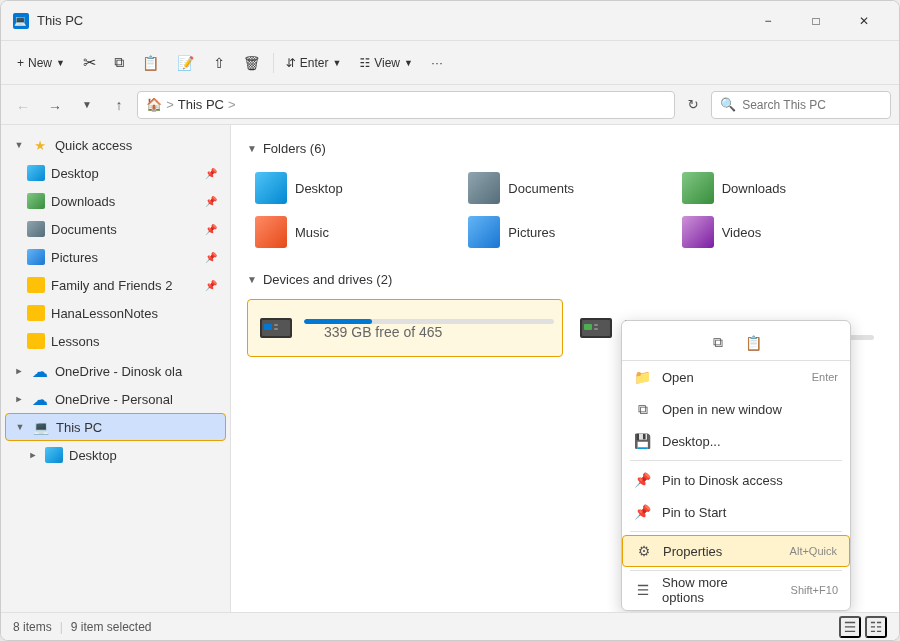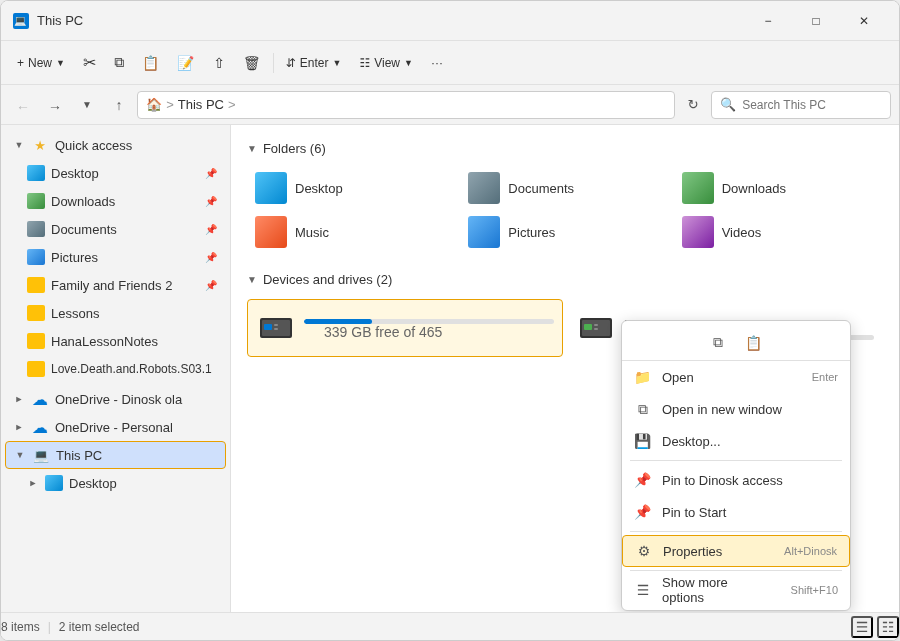--- a/index.html
+++ b/index.html
@@ -388,21 +388,21 @@
       font-size: 14px;
     }
 
     
     .status-bar {
       height: 28px;
       background: #f3f3f3;
       border-top: 1px solid #e0e0e0;
       display: flex;
       align-items: center;
-      padding: 0 0;
+      padding: 0 12px;
       font-size: 12px;
       color: #555;
       flex-shrink: 0;
     }
     .status-right {
       margin-left: auto;
       display: flex;
       gap: 4px;
     }
     .view-btn {
@@ -545,36 +545,30 @@
             <div class="icon-box" style="width:18px;height:16px;background:#ffc107;border-radius:2px;"></div>
           </span>
           <span class="sidebar-label">Family and Friends 2</span>
           <span class="sidebar-pin">📌</span>
         </div>
 
         <div class="sidebar-item sidebar-indent">
           <span class="sidebar-icon">
             <div class="icon-box" style="width:18px;height:16px;background:#ffc107;border-radius:2px;"></div>
           </span>
-          <span class="sidebar-label">Lessons</span>
+          <span class="sidebar-label">HanaLessonNotes</span>
         </div>
 
         <div class="sidebar-item sidebar-indent">
           <span class="sidebar-icon">
             <div class="icon-box" style="width:18px;height:16px;background:#ffc107;border-radius:2px;"></div>
           </span>
-          <span class="sidebar-label">HanaLessonNotes</span>
-        </div>
-
-        <div class="sidebar-item sidebar-indent">
-          <span class="sidebar-icon">
-            <div class="icon-box" style="width:18px;height:16px;background:#ffc107;border-radius:2px;"></div>
-          </span>
-          <span class="sidebar-label" style="font-size:12px;">Love.Death.and.Robots.S03.1</span>
-        </div>
+          <span class="sidebar-label">Lessons</span>
+        </div>
+
 
       </div>
 
       <div class="sidebar-item">
         <span class="sidebar-chevron">►</span>
         <span class="sidebar-icon folder-onedrive">☁</span>
         <span class="sidebar-label">OneDrive - Dinosk ola</span>
       </div>
 
       <div class="sidebar-item">
@@ -719,38 +713,38 @@
         <div class="ctx-item">
           <span class="ctx-icon">📌</span>
           <span>Pin to Start</span>
         </div>
 
         <div class="ctx-sep"></div>
 
         <div class="ctx-item highlighted">
           <span class="ctx-icon">⚙</span>
           <span>Properties</span>
-          <span class="ctx-shortcut">Alt+Dinosk</span>
+          <span class="ctx-shortcut">Alt+Quick</span>
         </div>
 
         <div class="ctx-sep"></div>
 
         <div class="ctx-item">
           <span class="ctx-icon">☰</span>
           <span>Show more options</span>
           <span class="ctx-shortcut">Shift+F10</span>
         </div>
       </div>
 
     </div>
   </div>
 
   <div class="status-bar">
     <span>8 items</span>
     <span style="margin:0 8px;color:#ccc;">|</span>
-    <span>2 item selected</span>
+    <span>9 item selected</span>
     <div class="status-right">
       <button class="view-btn">☰</button>
       <button class="view-btn">☷</button>
     </div>
   </div>
 
 </div>
 
 </body></html>

